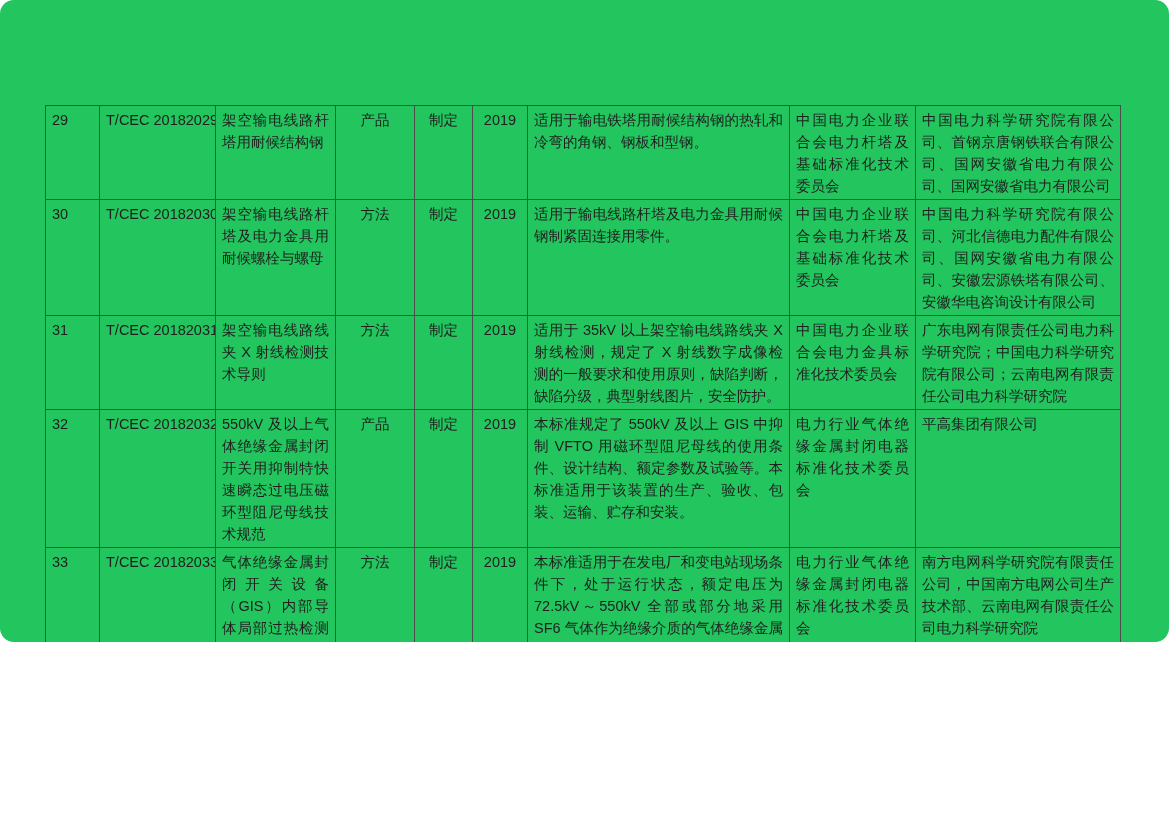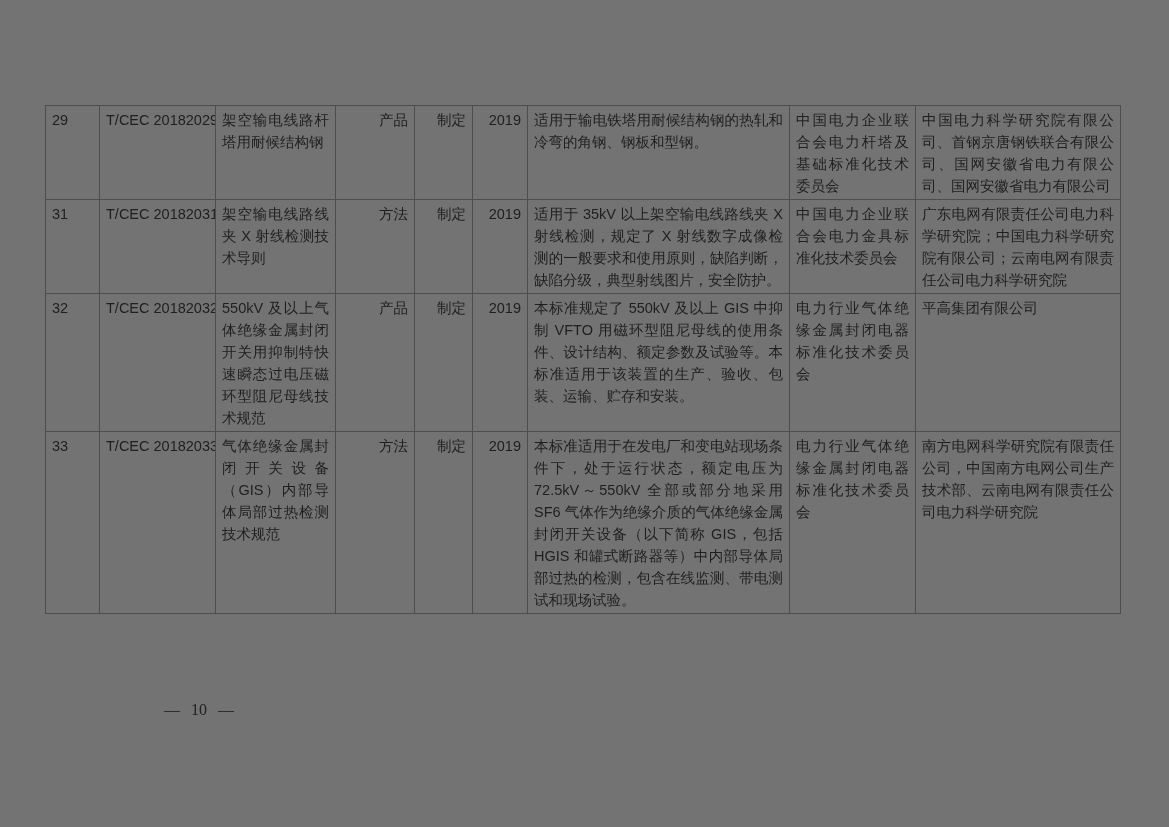--- a/index.html
+++ b/index.html
@@ -3,25 +3,26 @@
 <meta charset="utf-8">
 <style>
   html, body {
     margin: 0;
     padding: 0;
     background: #ffffff;
   }
   .page {
     position: relative;
     width: 1169px;
-    height: 827px;
-    background: #737373;
+    height: 642px;
+    background: #22c55e;
     overflow: hidden;
     font-family: "Liberation Sans", "DejaVu Sans", sans-serif;
     color: #1f1f1f;
+    border-radius: 14px;
   }
   table.std-table {
     position: absolute;
     left: 45px;
     top: 105px;
     width: 1075px;
     border-collapse: collapse;
     table-layout: fixed;
   }
   table.std-table td {
@@ -36,21 +37,21 @@
   tr.r1 { height: 107px; }
   tr.r2 { height: 90px; }
   tr.r3 { height: 133px; }
   tr.r4 { height: 150px; }
   td.c-num  { text-align: left; }
   td.c-code { white-space: nowrap; font-size: 13.5px; padding-right: 2px; }
   td.c-name, td.c-scope, td.c-comm, td.c-orgs {
     text-align: justify;
     text-justify: inter-character;
   }
-  td.c-cat, td.c-act, td.c-year { text-align: right; }
+  td.c-cat, td.c-act, td.c-year { text-align: center; }
   .footer-pagenum {
     position: absolute;
     left: 164px;
     top: 701px;
     font-family: "Liberation Serif", "DejaVu Serif", serif;
     font-size: 16px;
     color: #222222;
     word-spacing: 7px;
     white-space: nowrap;
   }
@@ -76,20 +77,31 @@
       <tr class="r0">
         <td class="c-num">29</td>
         <td class="c-code">T/CEC 20182029</td>
         <td class="c-name">架空输电线路杆塔用耐候结构钢</td>
         <td class="c-cat">产品</td>
         <td class="c-act">制定</td>
         <td class="c-year">2019</td>
         <td class="c-scope">适用于输电铁塔用耐候结构钢的热轧和冷弯的角钢、钢板和型钢。</td>
         <td class="c-comm">中国电力企业联合会电力杆塔及基础标准化技术委员会</td>
         <td class="c-orgs">中国电力科学研究院有限公司、首钢京唐钢铁联合有限公司、国网安徽省电力有限公司、国网安徽省电力有限公司</td>
+      </tr>
+      <tr class="r1">
+        <td class="c-num">30</td>
+        <td class="c-code">T/CEC 20182030</td>
+        <td class="c-name">架空输电线路杆塔及电力金具用耐候螺栓与螺母</td>
+        <td class="c-cat">方法</td>
+        <td class="c-act">制定</td>
+        <td class="c-year">2019</td>
+        <td class="c-scope">适用于输电线路杆塔及电力金具用耐候钢制紧固连接用零件。</td>
+        <td class="c-comm">中国电力企业联合会电力杆塔及基础标准化技术委员会</td>
+        <td class="c-orgs">中国电力科学研究院有限公司、河北信德电力配件有限公司、国网安徽省电力有限公司、安徽宏源铁塔有限公司、安徽华电咨询设计有限公司</td>
       </tr>
       <tr class="r2">
         <td class="c-num">31</td>
         <td class="c-code">T/CEC 20182031</td>
         <td class="c-name">架空输电线路线夹 X 射线检测技术导则</td>
         <td class="c-cat">方法</td>
         <td class="c-act">制定</td>
         <td class="c-year">2019</td>
         <td class="c-scope">适用于 35kV 以上架空输电线路线夹 X 射线检测，规定了 X 射线数字成像检测的一般要求和使用原则，缺陷判断，缺陷分级，典型射线图片，安全防护。</td>
         <td class="c-comm">中国电力企业联合会电力金具标准化技术委员会</td>

